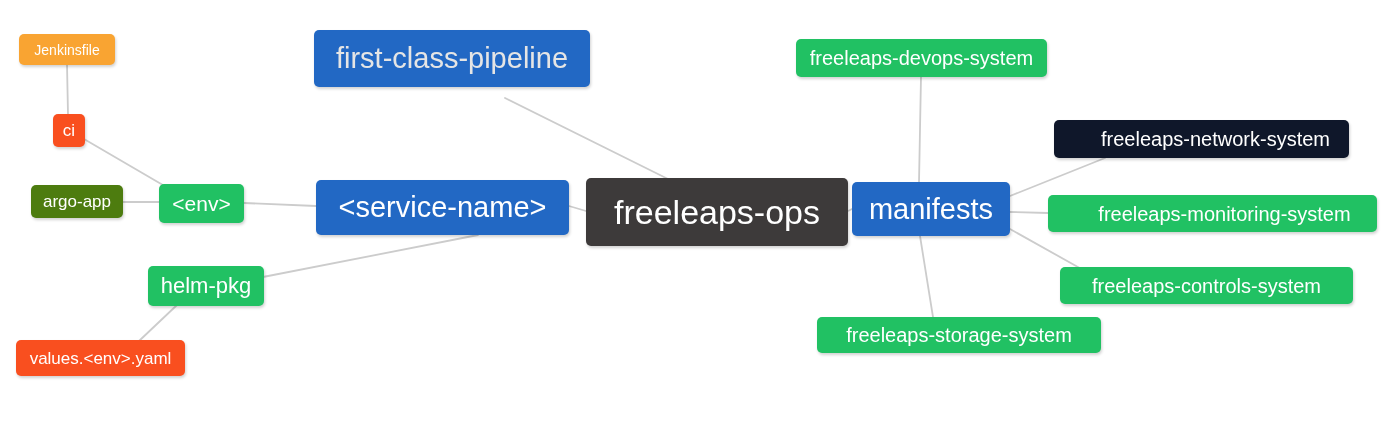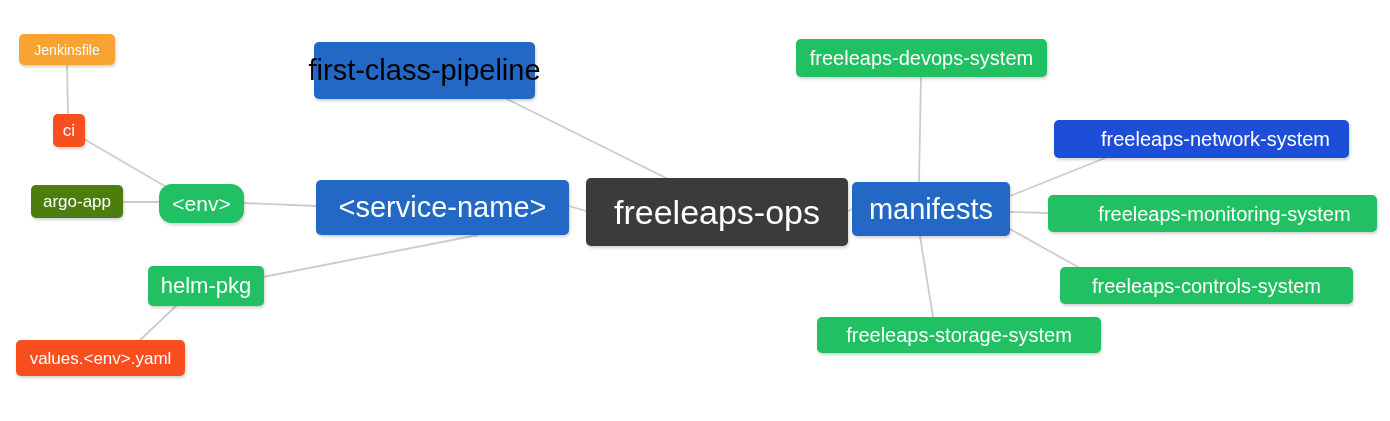--- a/index.html
+++ b/index.html
@@ -56,26 +56,26 @@
       <line x1="919" y1="173" x2="921" y2="68" stroke="#cccccc" stroke-width="1.8" stroke-linecap="round"></line>
       <line x1="1010" y1="187" x2="1105" y2="149" stroke="#cccccc" stroke-width="1.8" stroke-linecap="round"></line>
       <line x1="1010" y1="203" x2="1048" y2="204" stroke="#cccccc" stroke-width="1.8" stroke-linecap="round"></line>
       <line x1="1010" y1="220" x2="1085" y2="262" stroke="#cccccc" stroke-width="1.8" stroke-linecap="round"></line>
       <line x1="920" y1="227" x2="933" y2="308" stroke="#cccccc" stroke-width="1.8" stroke-linecap="round"></line>
     </svg>
   <div id="node-layer">
       <div class="node" style="left: 19px; top: 25px; width: 96px; height: 31px; font-size: 14px; background: rgb(249, 164, 50); color: rgb(255, 255, 255);">Jenkinsfile</div>
       <div class="node" style="left: 53px; top: 105px; width: 32px; height: 33px; font-size: 17px; background: rgb(249, 79, 31); color: rgb(255, 255, 255);">ci</div>
       <div class="node" style="left: 31px; top: 176px; width: 92px; height: 33px; font-size: 17px; background: #4d7c0f; color: rgb(255, 255, 255);">argo-app</div>
-      <div class="node" style="left: 159px; top: 175px; width: 85px; height: 39px; font-size: 21px; background: rgb(33, 193, 99); color: rgb(255, 255, 255); border-radius: 13px;">&lt;env&gt;</div>
-      <div class="node" style="left: 314px; top: 33px; width: 221px; height: 57px; font-size: 29px; background: rgb(34, 104, 196); color: #000000;">first-class-pipeline</div>
+      <div class="node" style="left: 159px; top: 175px; width: 85px; height: 39px; font-size: 21px; background: rgb(33, 193, 99); color: rgb(255, 255, 255);">&lt;env&gt;</div>
+      <div class="node" style="left: 314px; top: 21px; width: 276px; height: 57px; font-size: 29px; background: rgb(34, 104, 196); color: #e5e5e5;">first-class-pipeline</div>
       <div class="node" style="left: 316px; top: 171px; width: 253px; height: 55px; font-size: 29px; background: rgb(34, 104, 196); color: rgb(255, 255, 255);">&lt;service-name&gt;</div>
       <div class="node" style="left: 586px; top: 169px; width: 262px; height: 68px; font-size: 34px; background: rgb(61, 58, 58); color: rgb(255, 255, 255);">freeleaps-ops</div>
       <div class="node" style="left: 852px; top: 173px; width: 158px; height: 54px; font-size: 29px; background: rgb(34, 104, 196); color: rgb(255, 255, 255);">manifests</div>
       <div class="node" style="left: 148px; top: 257px; width: 116px; height: 40px; font-size: 22px; background: rgb(33, 193, 99); color: rgb(255, 255, 255);">helm-pkg</div>
       <div class="node" style="left: 16px; top: 331px; width: 169px; height: 36px; font-size: 17px; background: rgb(249, 79, 31); color: rgb(255, 255, 255);">values.&lt;env&gt;.yaml</div>
       <div class="node" style="left: 796px; top: 30px; width: 251px; height: 38px; font-size: 20px; background: rgb(33, 193, 99); color: rgb(255, 255, 255);">freeleaps-devops-system</div>
-      <div class="node" style="left: 1054px; top: 111px; width: 295px; height: 38px; font-size: 20px; background: #1d4ed8; color: rgb(255, 255, 255); padding-left: 28px;">freeleaps-network-system</div>
+      <div class="node" style="left: 1054px; top: 111px; width: 295px; height: 38px; font-size: 20px; background: #0f172a; color: rgb(255, 255, 255); padding-left: 28px;">freeleaps-network-system</div>
       <div class="node" style="left: 1048px; top: 186px; width: 329px; height: 37px; font-size: 20px; background: rgb(33, 193, 99); color: rgb(255, 255, 255); padding-left: 24px;">freeleaps-monitoring-system</div>
       <div class="node" style="left: 1060px; top: 258px; width: 293px; height: 37px; font-size: 20px; background: rgb(33, 193, 99); color: rgb(255, 255, 255);">freeleaps-controls-system</div>
       <div class="node" style="left: 817px; top: 308px; width: 284px; height: 36px; font-size: 20px; background: rgb(33, 193, 99); color: rgb(255, 255, 255);">freeleaps-storage-system</div>
     </div>
 </div>
 
 </body></html>

